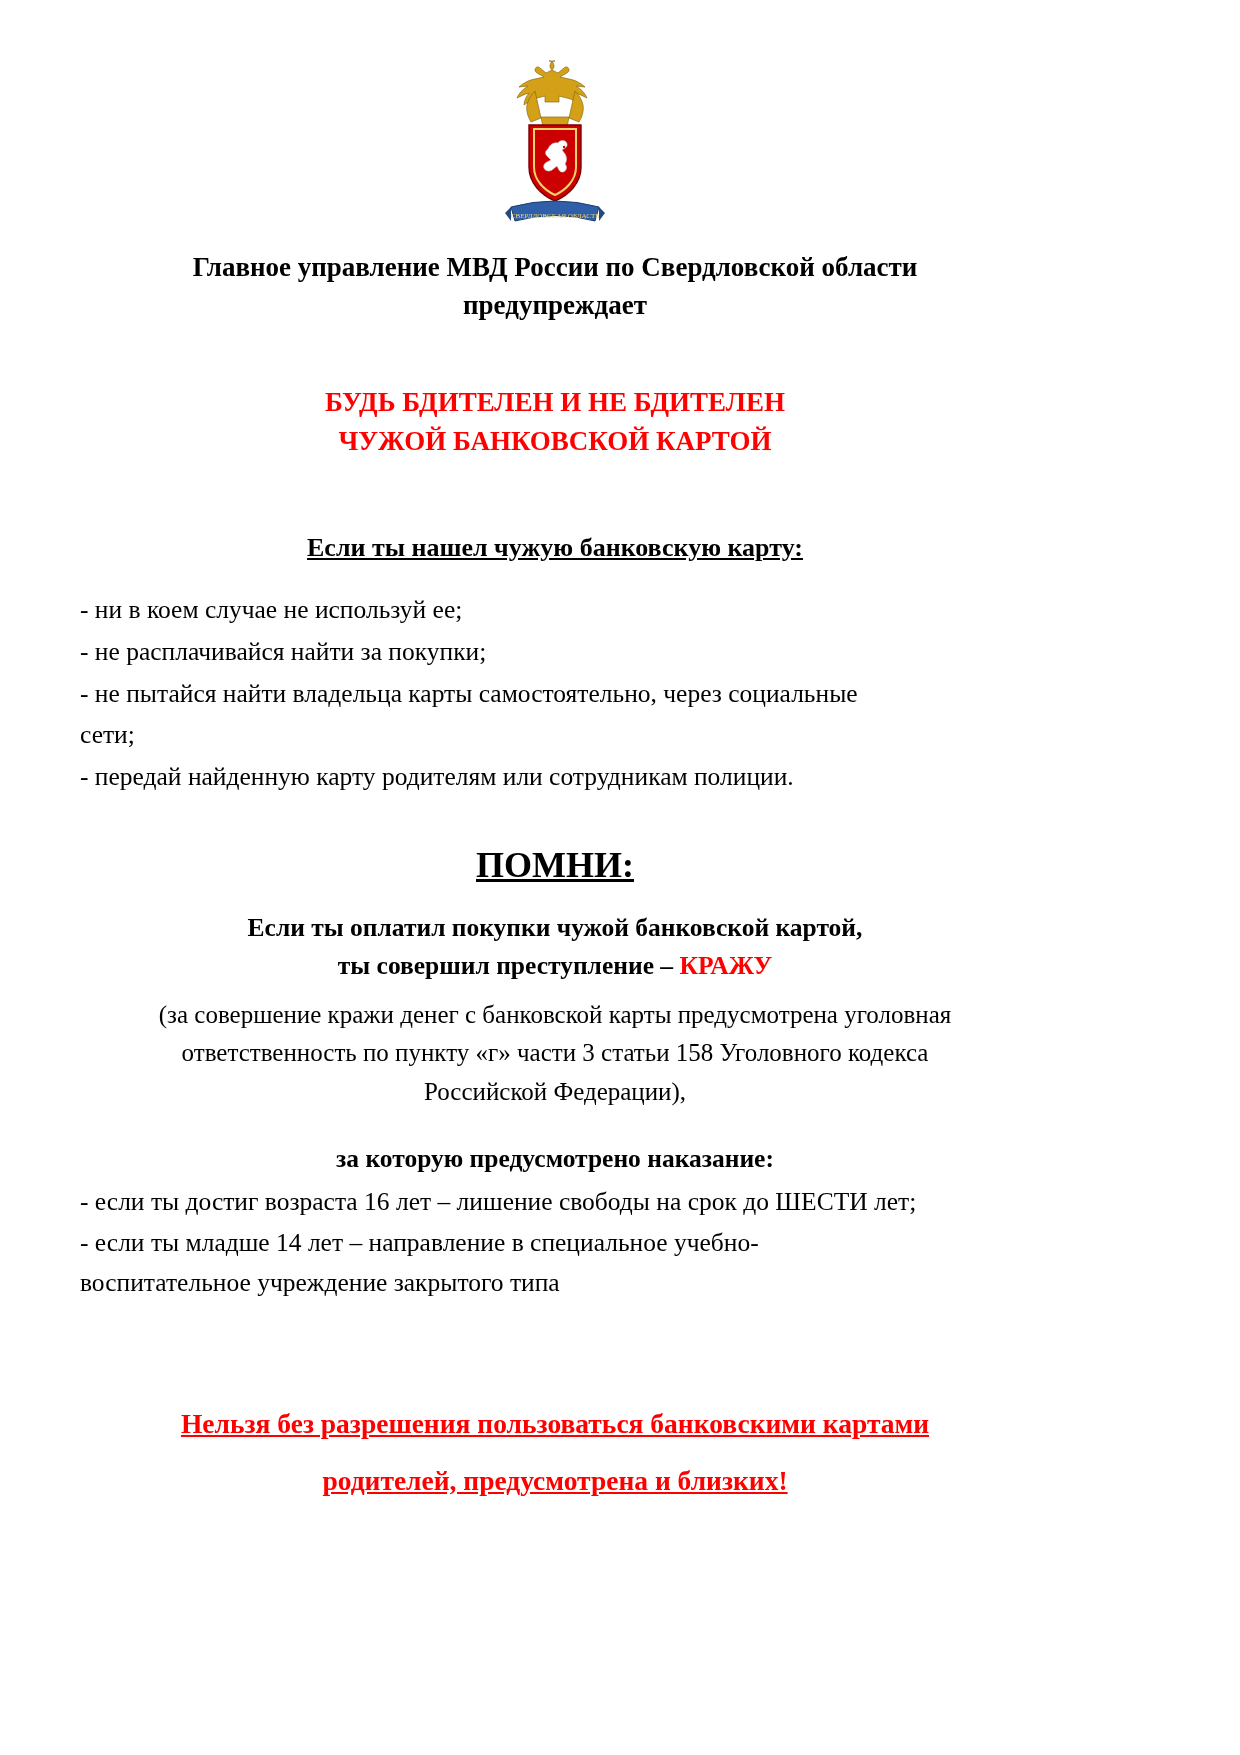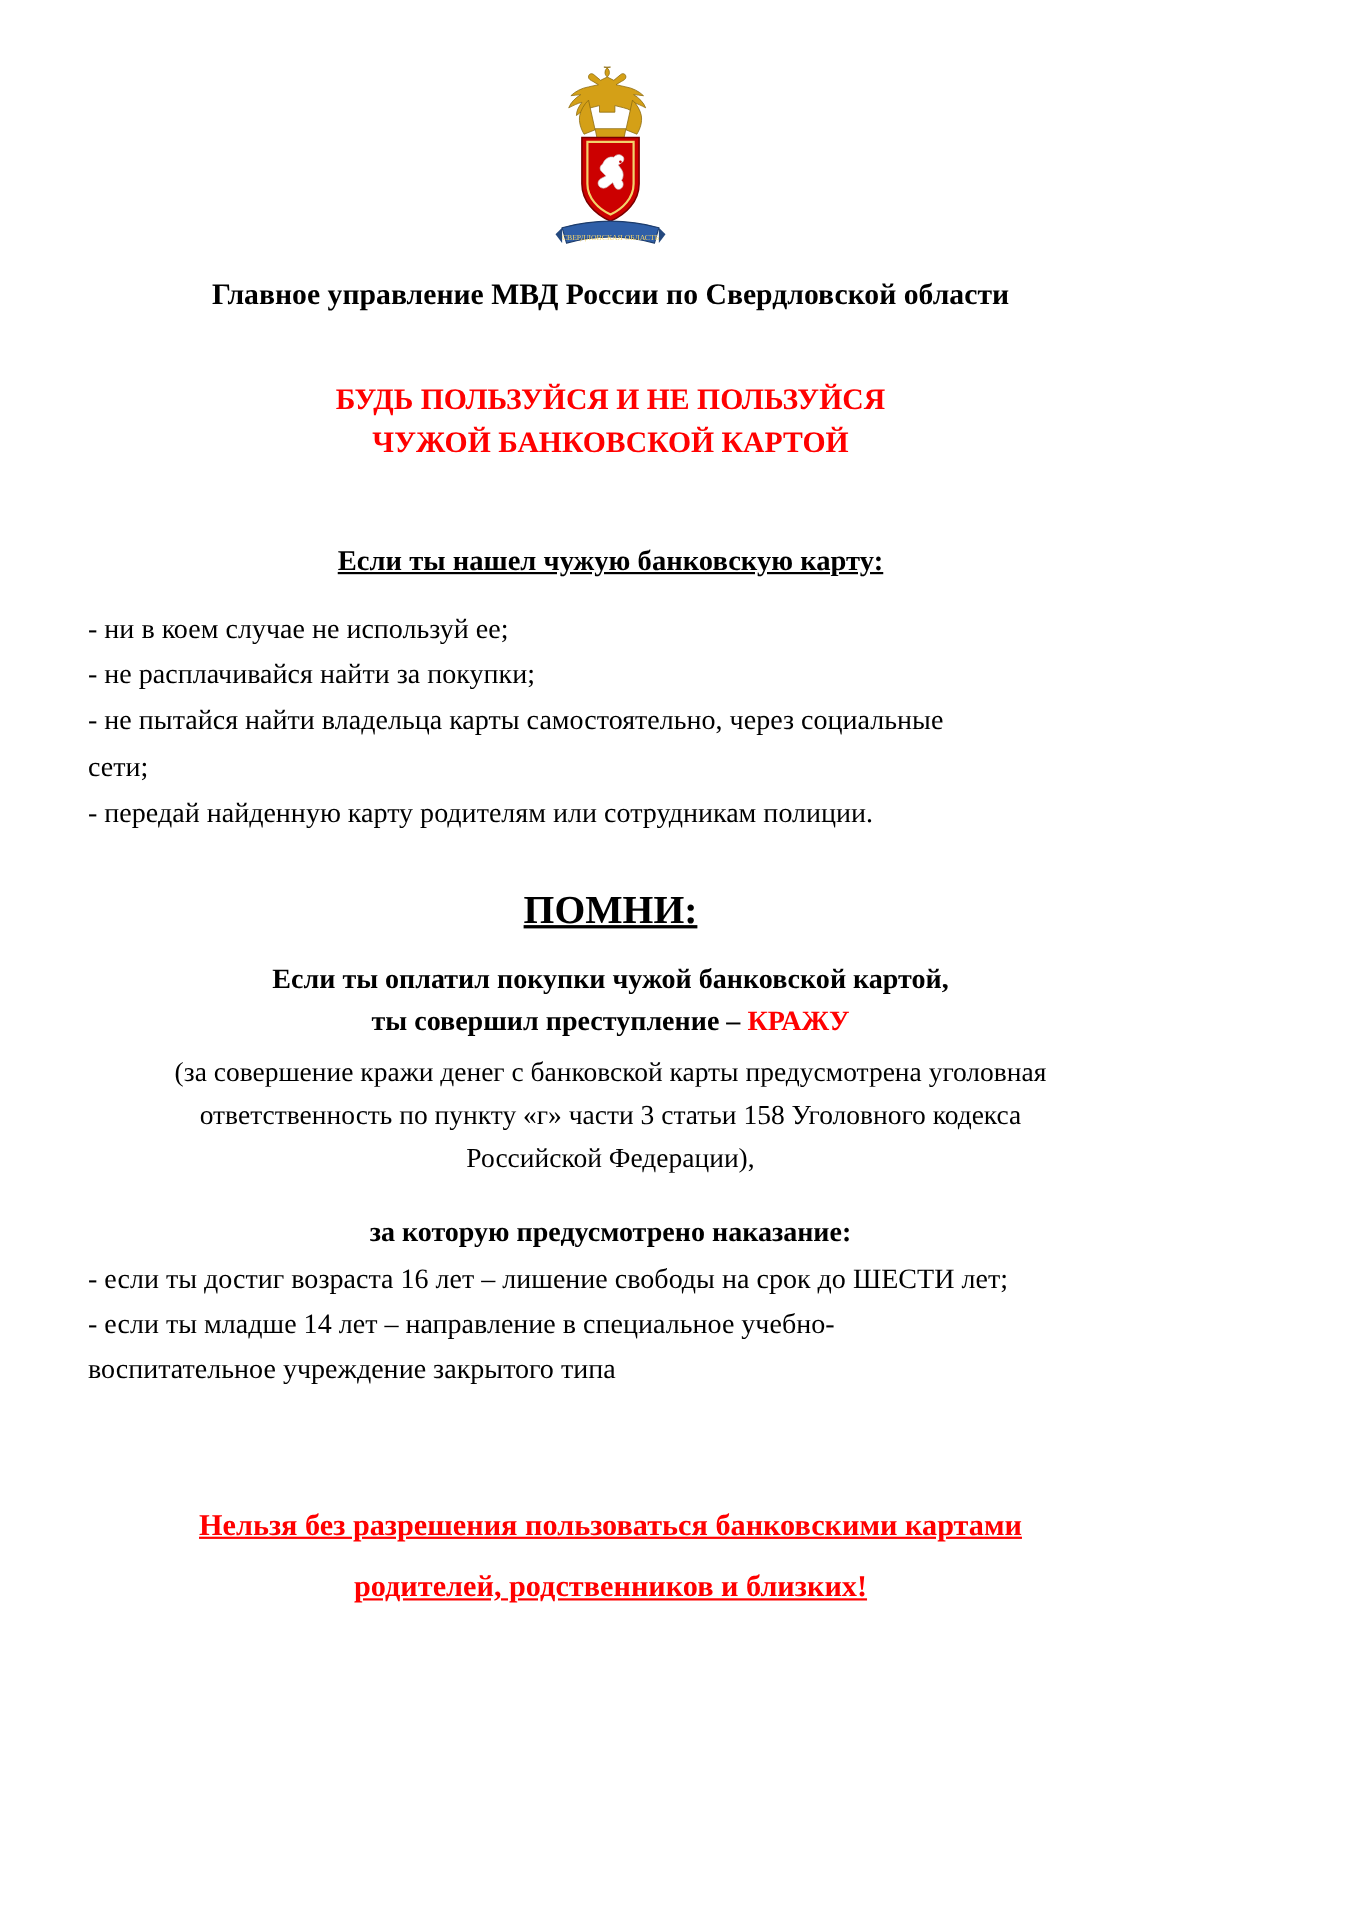--- a/index.html
+++ b/index.html
@@ -143,24 +143,25 @@
           <path d="M26 152 l-6 6 l6 8 z" fill="#24497f"></path>
           <path d="M114 152 l6 6 l-6 8 z" fill="#24497f"></path>
           <text x="70" y="163" font-family="'Liberation Serif', serif" font-size="7" fill="#f2d36b" text-anchor="middle">СВЕРДЛОВСКАЯ ОБЛАСТЬ</text>
         </g>
       </svg>
     </div>
   </div>
 
   <div class="org-title">
     <div>Главное управление МВД России по Свердловской области</div>
+    <div>предупреждает</div>
   </div>
 
   <div class="warn-title">
-    <div>БУДЬ ПОЛЬЗУЙСЯ И НЕ ПОЛЬЗУЙСЯ</div>
+    <div>БУДЬ БДИТЕЛЕН И НЕ БДИТЕЛЕН</div>
     <div>ЧУЖОЙ БАНКОВСКОЙ КАРТОЙ</div>
   </div>
 
   <div class="section-head">Если ты нашел чужую банковскую карту:</div>
 
   <div class="body-list">
     <div>- ни в коем случае не используй ее;</div>
     <div>- не расплачивайся найти за покупки;</div>
     <div>- не пытайся найти владельца карты самостоятельно, через социальные</div>
     <div>сети;</div>
@@ -185,16 +186,16 @@
   <div class="punish-head">за которую предусмотрено наказание:</div>
 
   <div class="punish-list">
     <div>- если ты достиг возраста 16 лет – лишение свободы на срок до ШЕСТИ лет;</div>
     <div>- если ты младше 14 лет – направление в специальное учебно-</div>
     <div>воспитательное учреждение закрытого типа</div>
   </div>
 
   <div class="final">
     <span>Нельзя без разрешения пользоваться банковскими картами</span>
-    <span class="line2">родителей, родственников и близких!</span>
+    <span class="line2">родителей, предусмотрена и близких!</span>
   </div>
 
 </div>
 
 </body></html>

